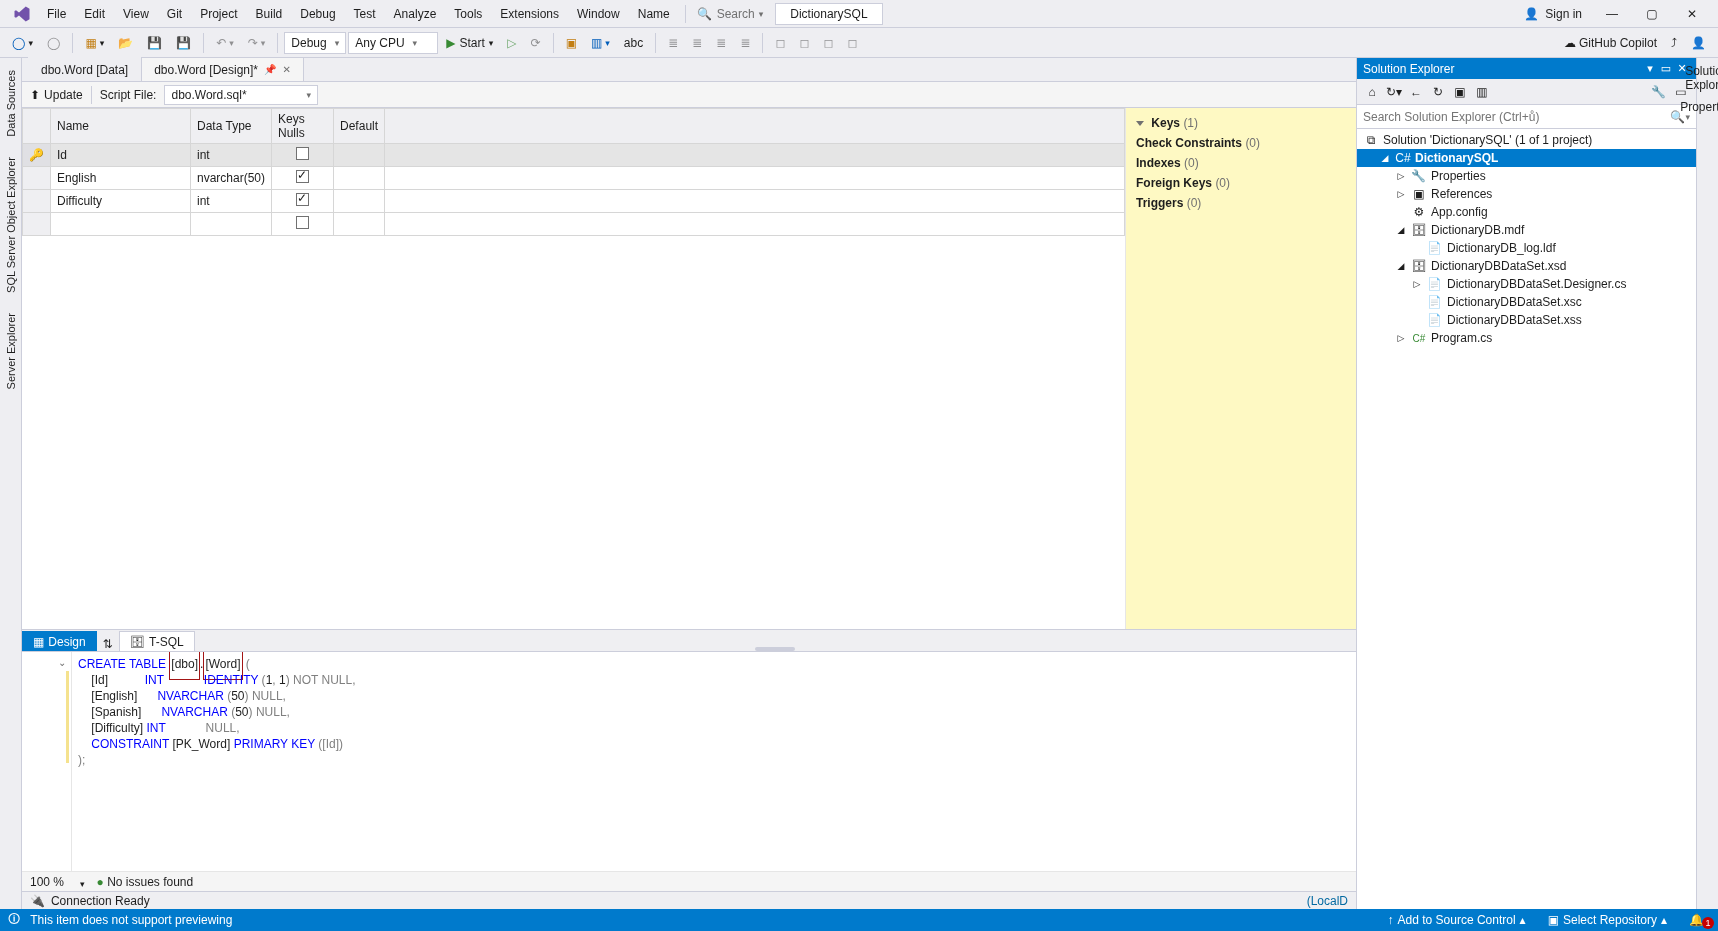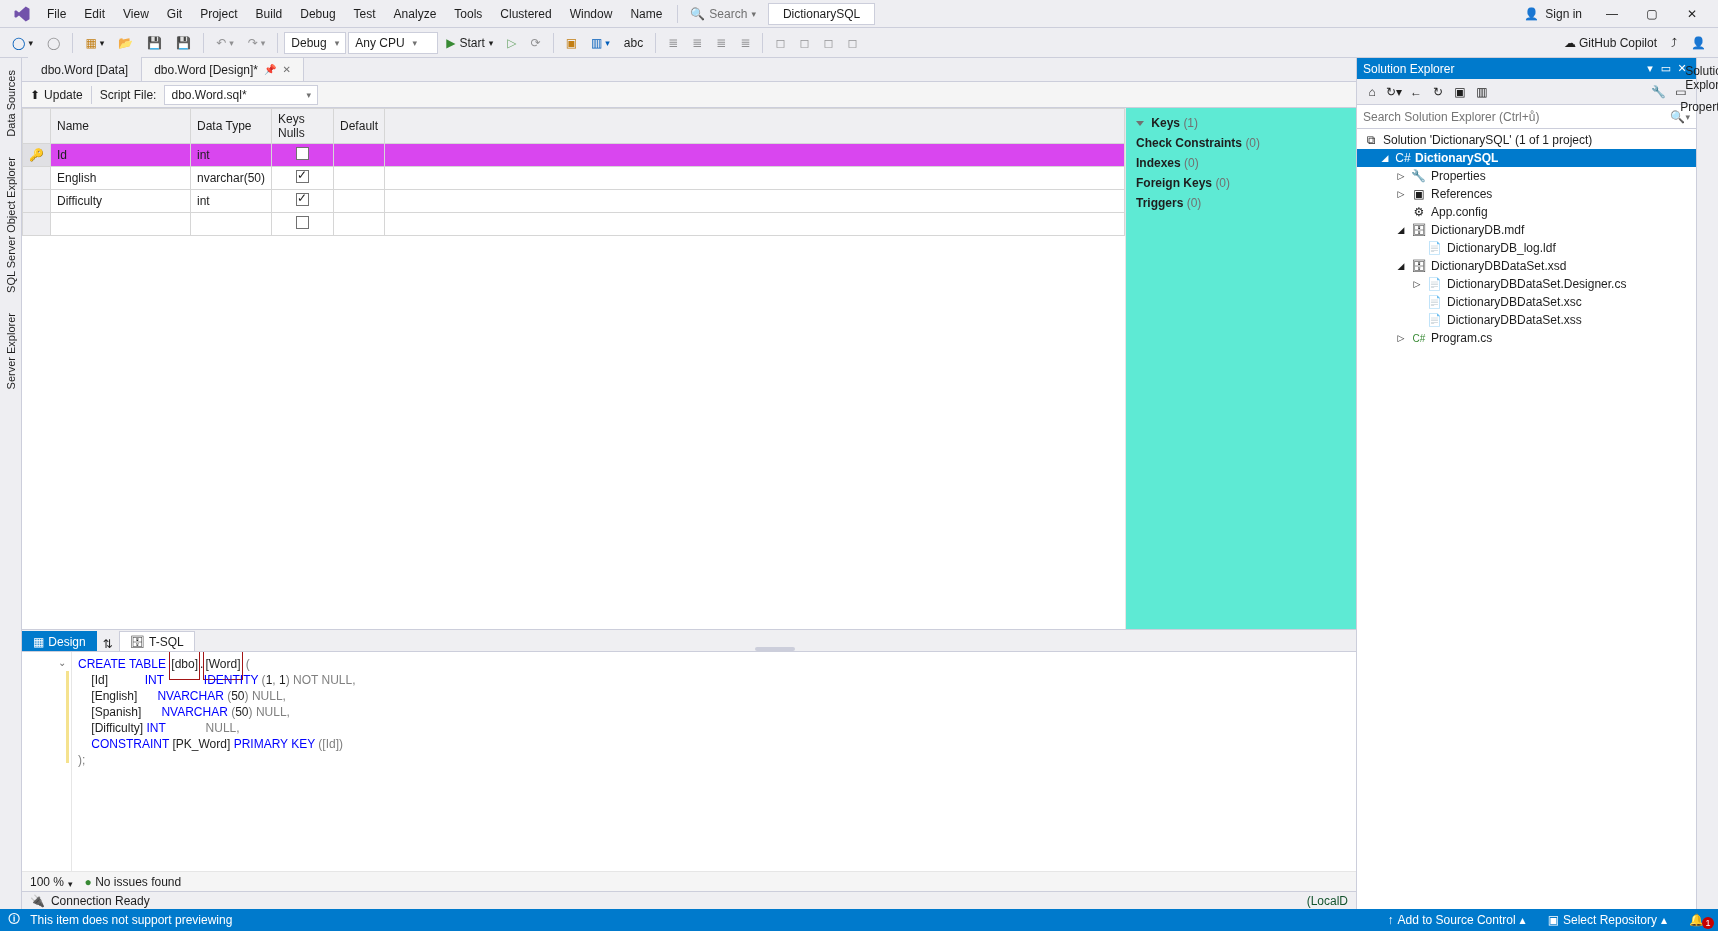--- a/index.html
+++ b/index.html
@@ -46,28 +46,28 @@
 
 .designbar { height: 26px; display: flex; align-items: center; gap: 8px; padding: 0 8px; border-bottom: 1px solid #cccedb; background: #f5f5f5; }
 .designbar .upd { display: flex; align-items: center; gap: 4px; }
 .designbar .lbl { color: #1e1e1e; }
 .designbar .combo { border: 1px solid #cccedb; background: #fff; padding: 2px 6px; height: 20px; display: flex; align-items: center; gap: 60px; font-size: 12px; }
 .designbar .combo .arrow { font-size: 9px; color: #717171; }
 
 
 .designsplit { flex: 1; display: flex; min-height: 0; }
 .gridarea { flex: 1; overflow: auto; background: #fff; border-right: 1px solid #e6e6e6; }
-.propsarea { width: 230px; padding: 8px 10px; background: #5eead4; font-size: 12px; overflow: auto; }
+.propsarea { width: 230px; padding: 8px 10px; background: #fef9c3; font-size: 12px; overflow: auto; }
 
 
 .tgrid { border-collapse: collapse; width: 100%; }
 .tgrid th, .tgrid td { border: 1px solid #d6d6d6; padding: 3px 6px; text-align: left; font-size: 12px; height: 21px; }
 .tgrid th { background: #efeff2; font-weight: 400; }
 .tgrid .rowhdr { width: 28px; background: #efeff2; border-right: 1px solid #d6d6d6; text-align: center; }
-.tgrid tr.sel td { background: #d946ef; }
+.tgrid tr.sel td { background: #e5e5e5; }
 .tgrid tr.sel .rowhdr { background: #e0e0e4; }
 .chk { display: inline-block; width: 13px; height: 13px; border: 1px solid #717171; background: #fff; position: relative; }
 .chk.checked::after { content: "✓"; position: absolute; top: -3px; left: 0; font-size: 12px; color: #1e1e1e; }
 
 
 .propsarea .section { margin-bottom: 6px; }
 .propsarea .section .hdr { font-weight: 700; }
 .propsarea .section .hdr .cnt { font-weight: 400; color: #717171; }
 .propsarea .section .row { padding: 2px 0 2px 14px; color: #1e1e1e; }
 .propsarea .tri { display: inline-block; width: 0; height: 0; border-left: 4px solid transparent; border-right: 4px solid transparent; border-top: 5px solid #717171; margin-right: 4px; vertical-align: middle; }
@@ -85,26 +85,26 @@
 .gutter { width: 50px; border-right: 1px solid #e6e6e6; background: #fff; }
 .code { flex: 1; padding: 4px 6px; font-family: Consolas, monospace; font-size: 13px; line-height: 15px; white-space: pre; overflow: auto; }
 .code .kw { color: #0000ff; }
 .code .gray { color: #808080; }
 .code .boxed { border: 1px solid #a31515; padding: 8px 1px; }
 .gutter .collapse { position: absolute; left: 36px; top: 5px; font-size: 10px; color: #717171; }
 .leftbar { position: absolute; left: 44px; top: 19px; width: 3px; height: 92px; background: #f5e28e; }
 
 
 .lowstatus { height: 20px; display: flex; align-items: center; gap: 12px; padding: 0 8px; background: #f5f5f5; border-top: 1px solid #e6e6e6; font-size: 11px; }
-.lowstatus .zoom { display: flex; align-items: flex-end; gap: 4px; }
+.lowstatus .zoom { display: flex; align-items: flex-end; gap: 16px; }
 .lowstatus .ok { color: #388a34; }
 
 
 .connbar { height: 18px; display: flex; align-items: center; padding: 0 8px; background: #efeff2; border-top: 1px solid #cccedb; font-size: 11px; gap: 6px; }
-.connbar .right { margin-left: auto; color: #14532d; }
+.connbar .right { margin-left: auto; color: #0369a1; }
 
 
 .rightpanel .titlebar { height: 21px; background: #007acc; color: #fff; display: flex; align-items: center; padding: 0 6px; font-size: 12px; }
 .rightpanel .titlebar .sp { flex: 1; }
 .rightpanel .titlebar .wbtn { width: 16px; text-align: center; font-size: 11px; }
 .rightpanel .setoolbar { height: 26px; background: #eeeef2; border-bottom: 1px solid #cccedb; display: flex; align-items: center; gap: 4px; padding: 0 6px; }
 .rightpanel .setoolbar .ic { width: 18px; height: 18px; display: flex; align-items: center; justify-content: center; color: #1e1e1e; }
 .rightpanel .search { height: 24px; border-bottom: 1px solid #cccedb; display: flex; align-items: center; padding: 0 6px; color: #717171; }
 .rightpanel .search input { flex: 1; border: none; outline: none; background: transparent; font-size: 12px; }
 .rightpanel .tree { flex: 1; overflow: auto; background: #fff; padding: 2px 0; }
@@ -141,21 +141,21 @@
     <div class="menu-item">File</div>
     <div class="menu-item">Edit</div>
     <div class="menu-item">View</div>
     <div class="menu-item">Git</div>
     <div class="menu-item">Project</div>
     <div class="menu-item">Build</div>
     <div class="menu-item">Debug</div>
     <div class="menu-item">Test</div>
     <div class="menu-item">Analyze</div>
     <div class="menu-item">Tools</div>
-    <div class="menu-item">Clustered</div>
+    <div class="menu-item">Extensions</div>
     <div class="menu-item">Window</div>
     <div class="menu-item">Name</div>
     <div class="sep"></div>
     <div class="search">
       <span>🔍</span>
       <span>Search</span>
       <span style="font-size:9px;">▾</span>
     </div>
     <div class="solution-name">DictionarySQL</div>
     <div class="spacer"></div>

